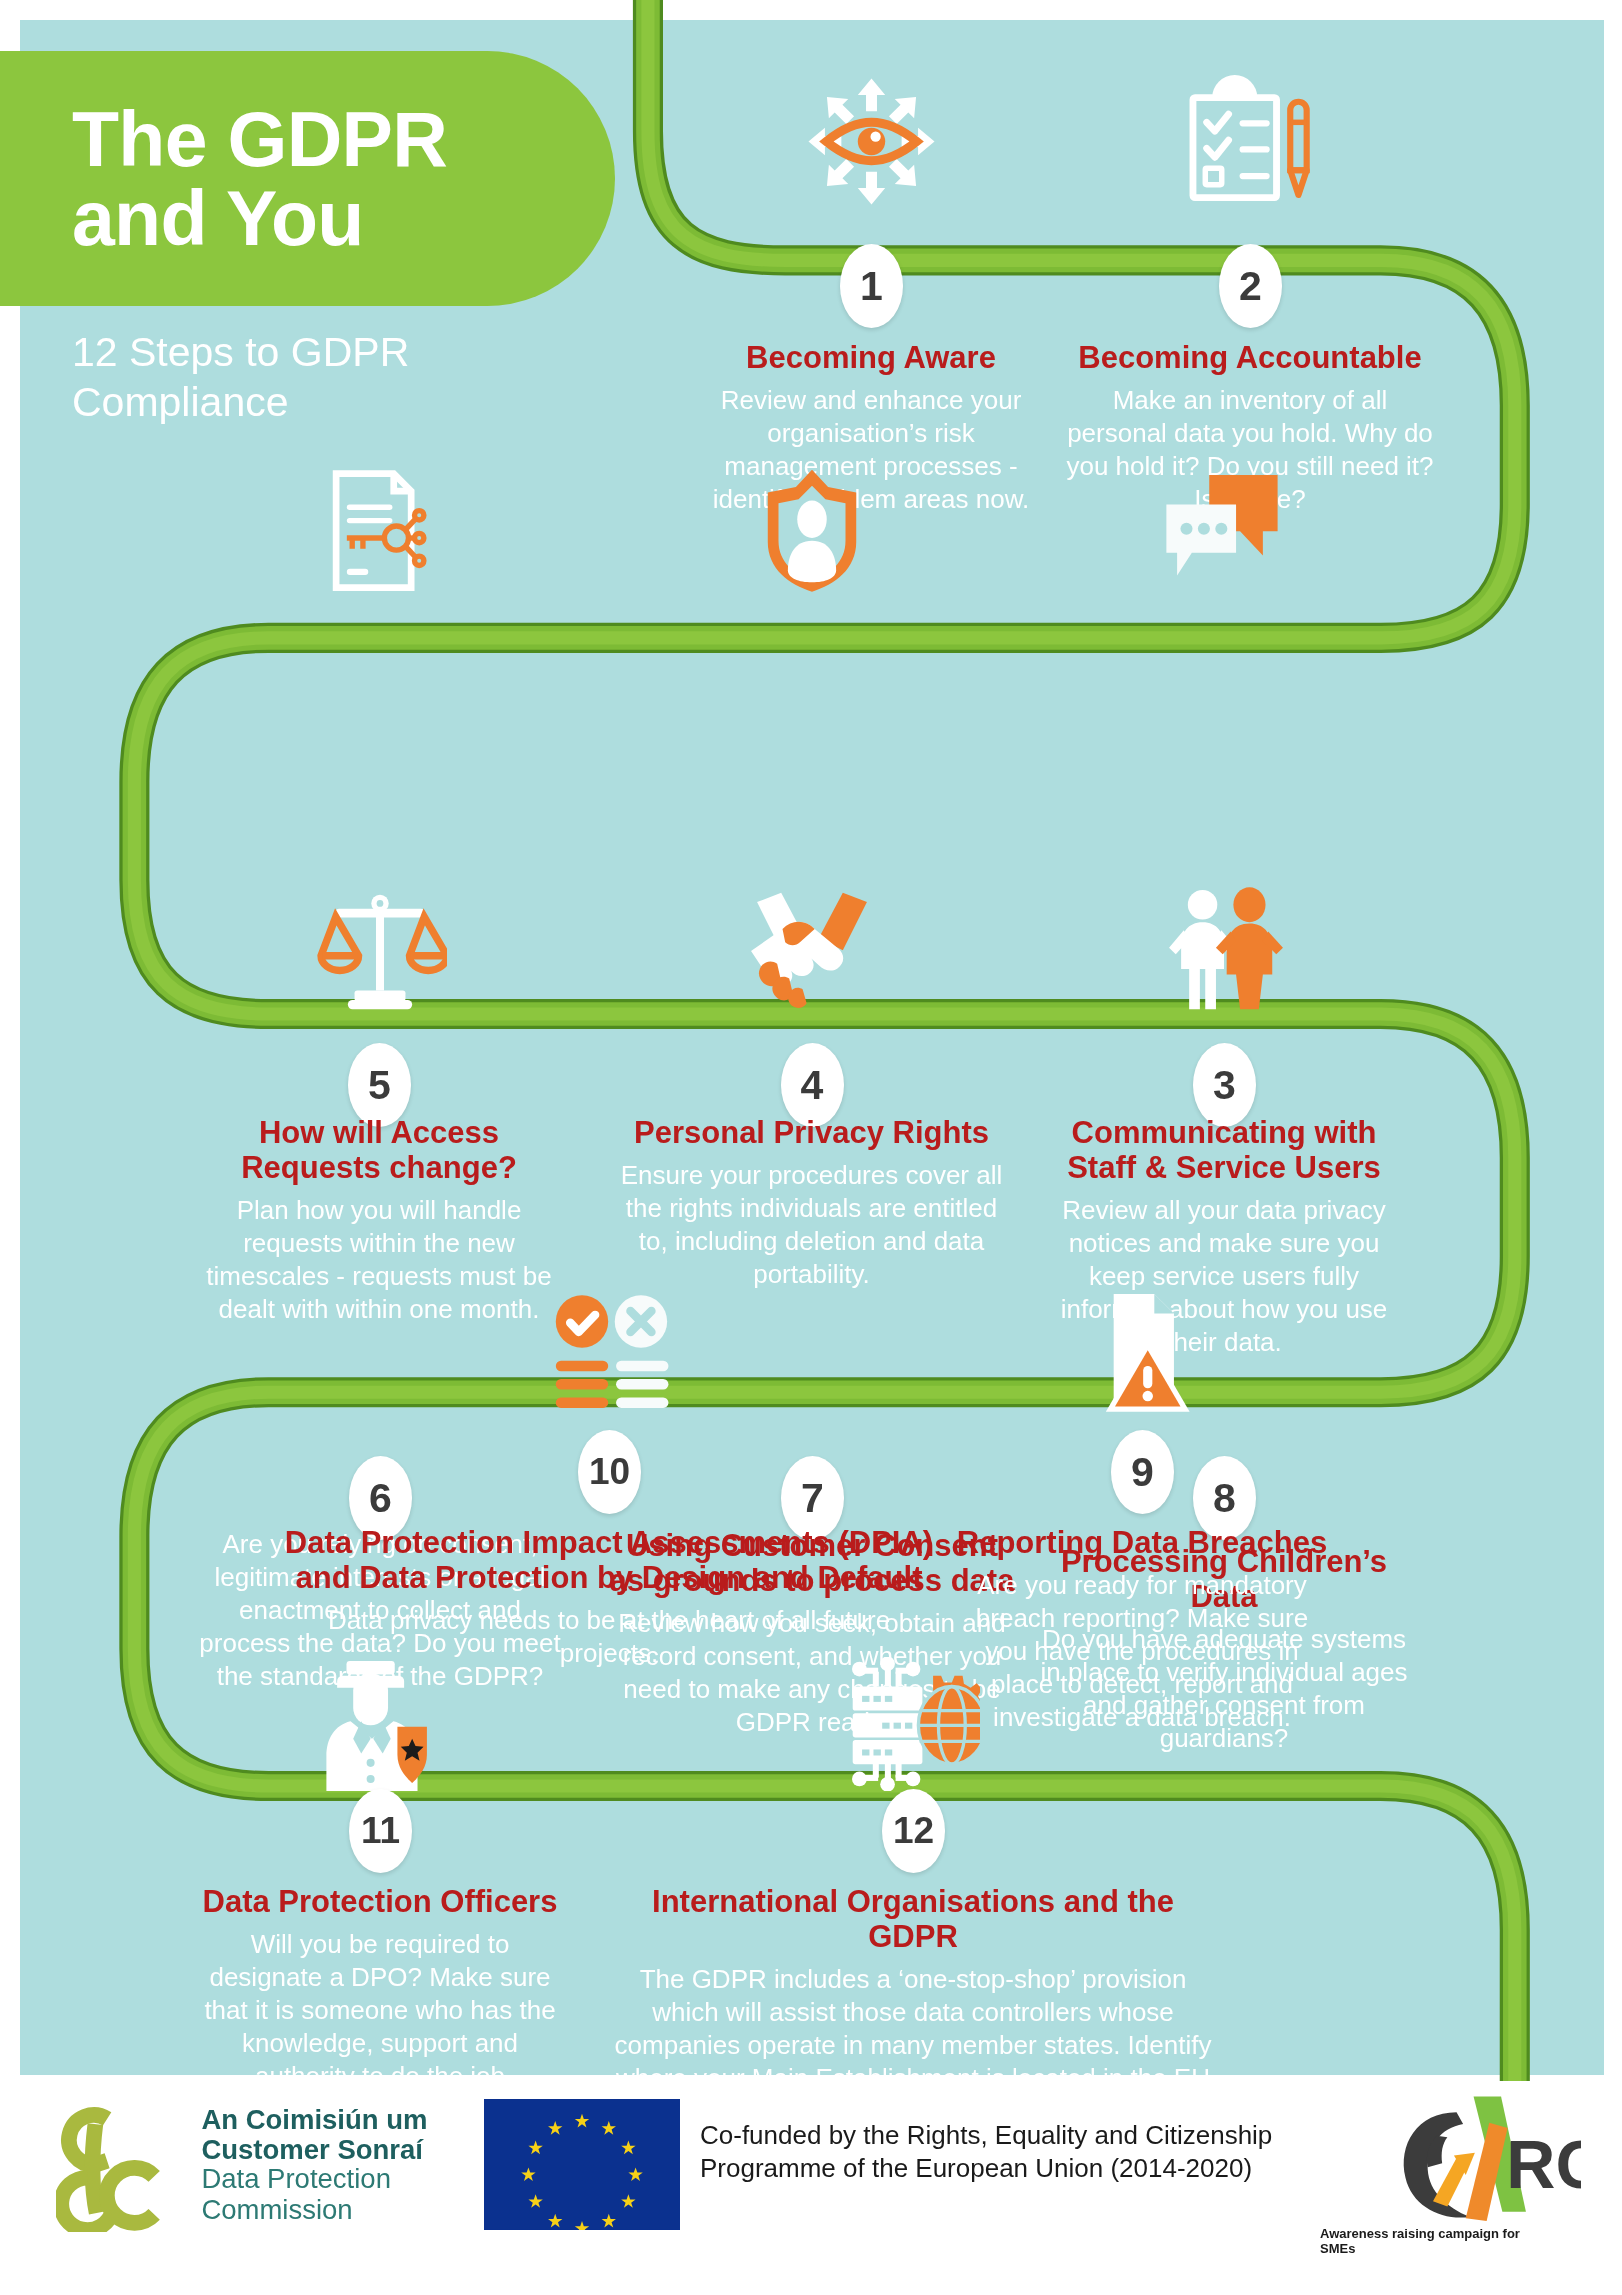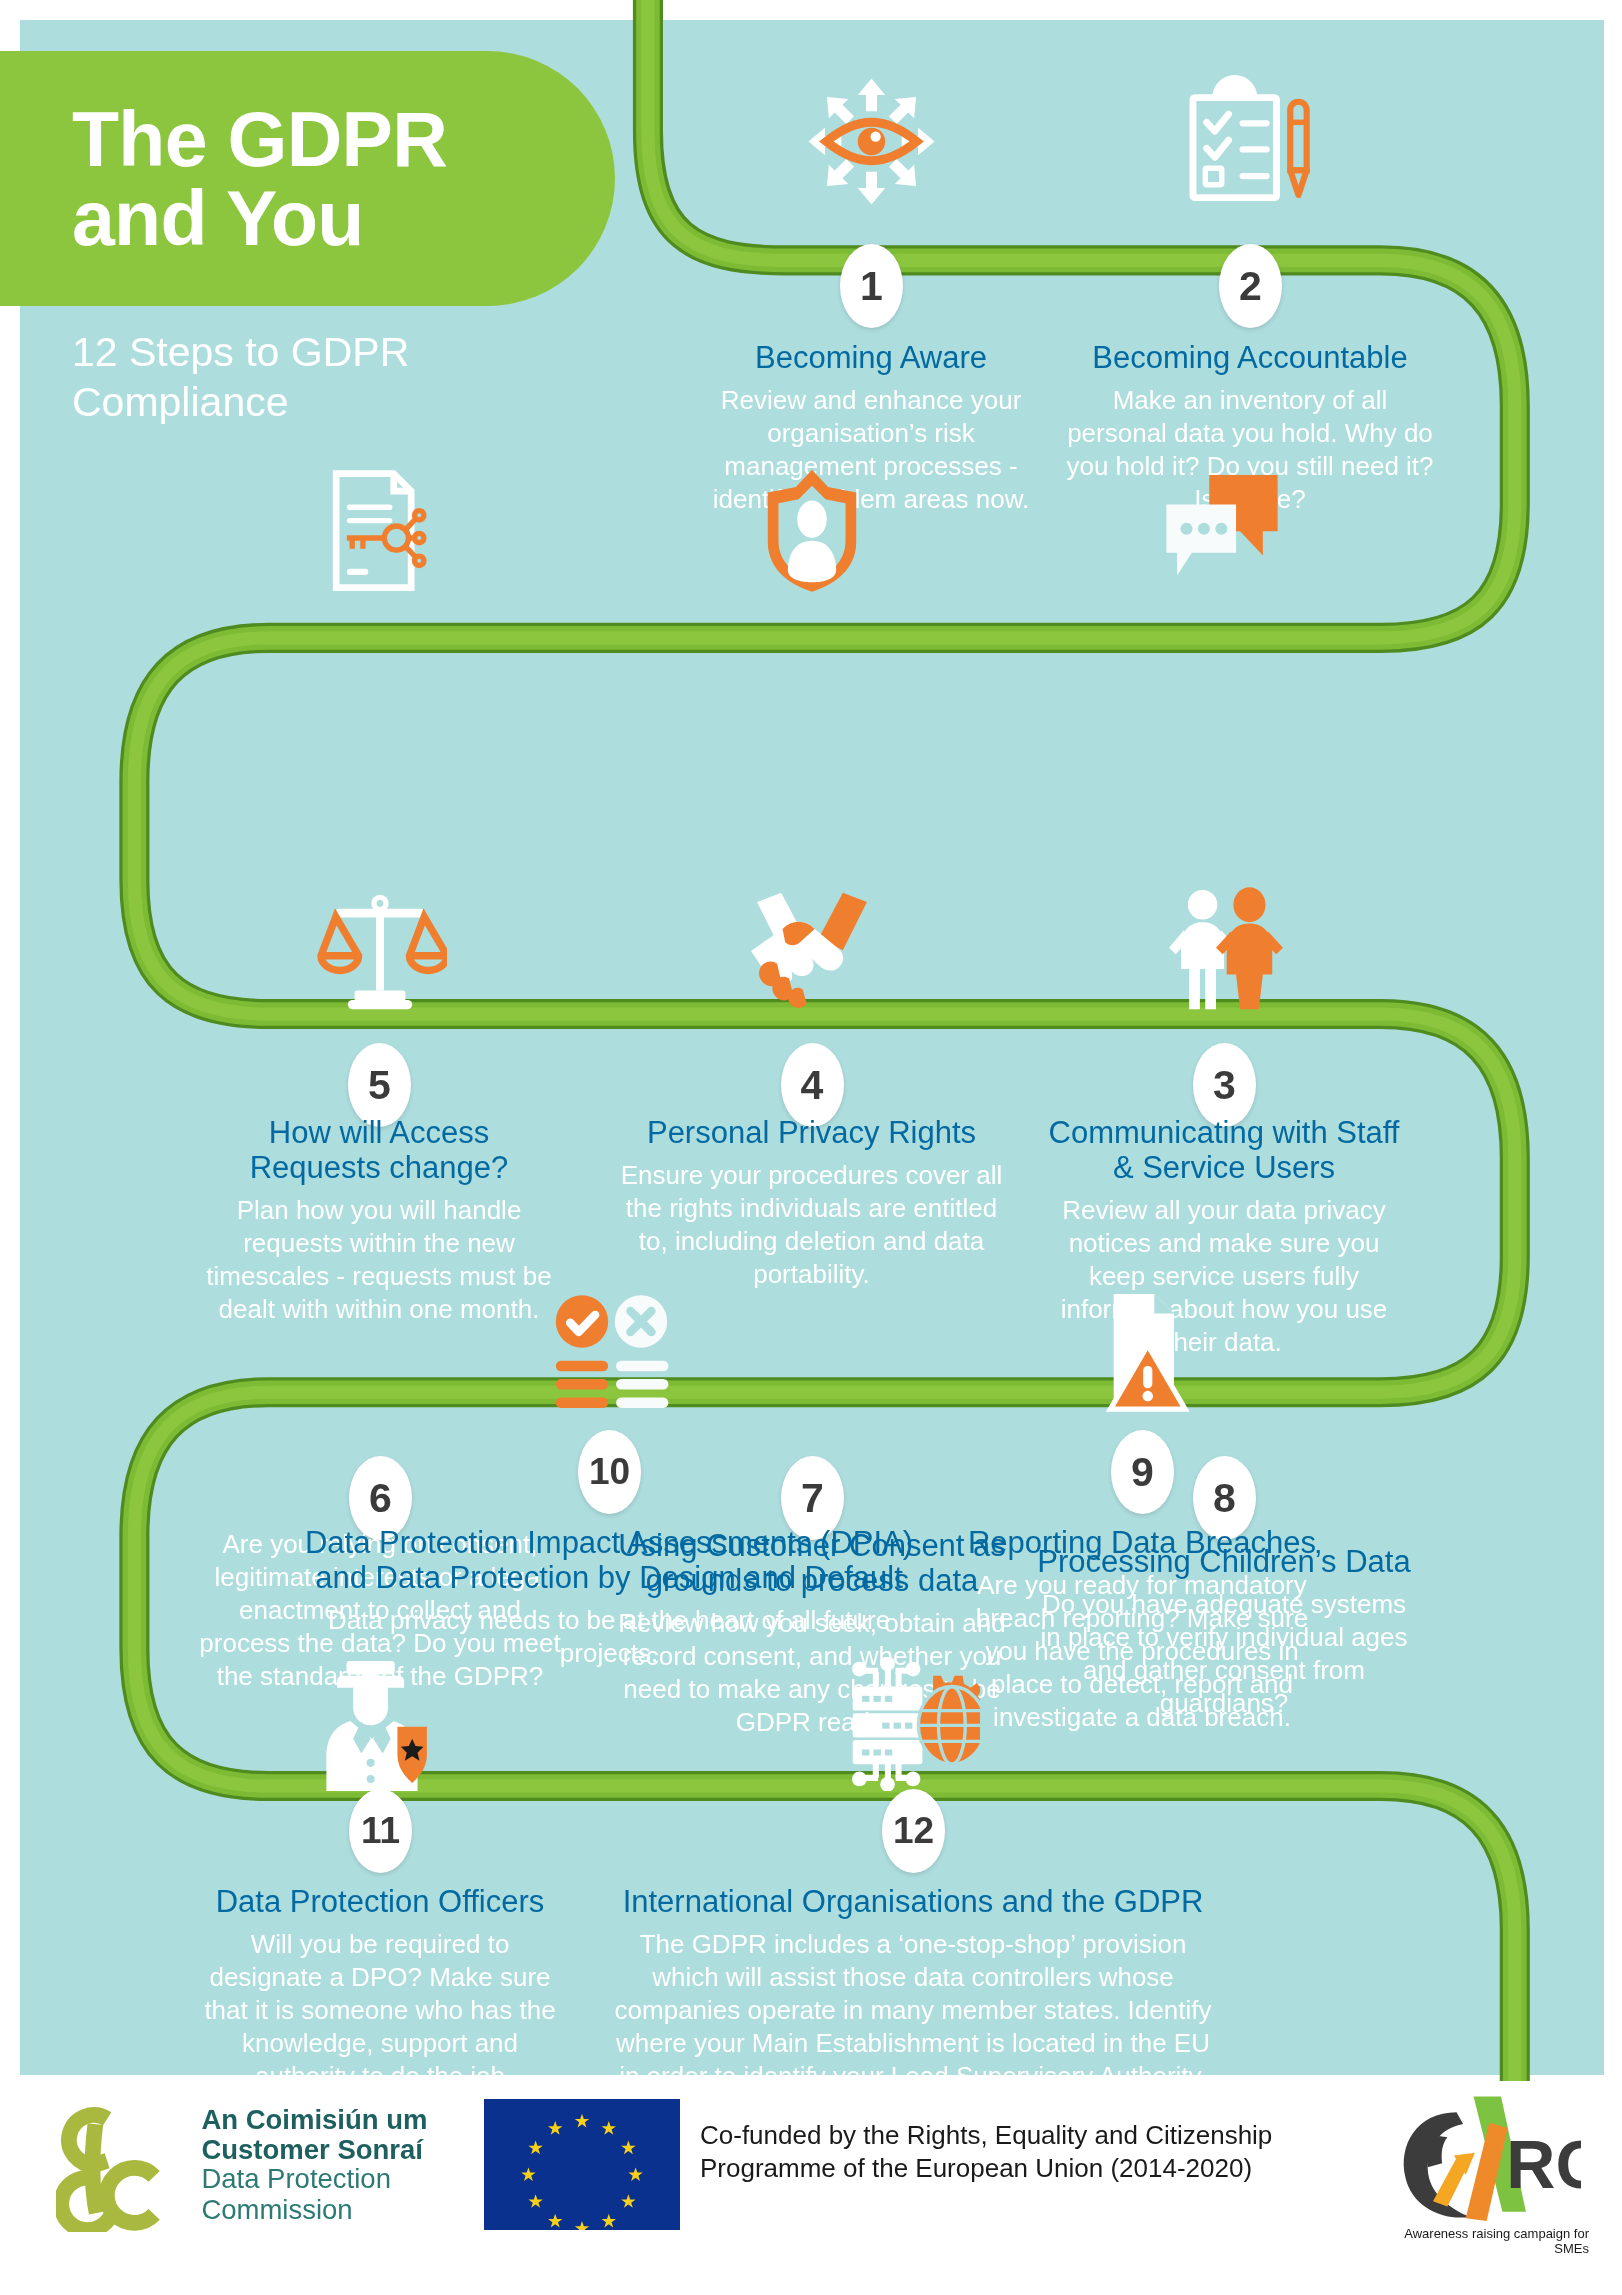--- a/index.html
+++ b/index.html
@@ -84,22 +84,22 @@
     font-size: 41px;
     font-weight: bold;
     box-shadow: 0 2px 4.6px rgba(0,0,0,.13);
   }
   .step-body {
     position: absolute;
     left: 50%;
     transform: translateX(-50%);
   }
   .step-title {
-    color: #0369a1;
-    font-weight: normal;
+    color: #b91c1c;
+    font-weight: bold;
     font-size: 31px;
     line-height: 1.13;
     margin-bottom: 9.2px;
   }
   .step-desc {
     color: #ffffff;
     font-size: 26px;
     line-height: 1.27;
   }
   
@@ -137,25 +137,26 @@
     font-size: 26px;
     line-height: 1.28;
   }
   .arc-logo {
     position: absolute;
     left: 1391px; top: 9.2px;
     width: 190px; height: 144px;
   }
   .arc-caption {
     position: absolute;
-    left: 1386px; top: 145px;
+    left: 1320px; top: 145px;
     width: 203px;
-    text-align: right;
+    text-align: left;
     color: #1a1a1a;
     font-size: 13px;
+    font-weight: bold;
   }
 </style>
 </head>
 <body>
 
 <div id="poster">
 
   <div class="teal-panel"></div>
 
   <svg class="path-svg" viewBox="0 0 2480 3508">

